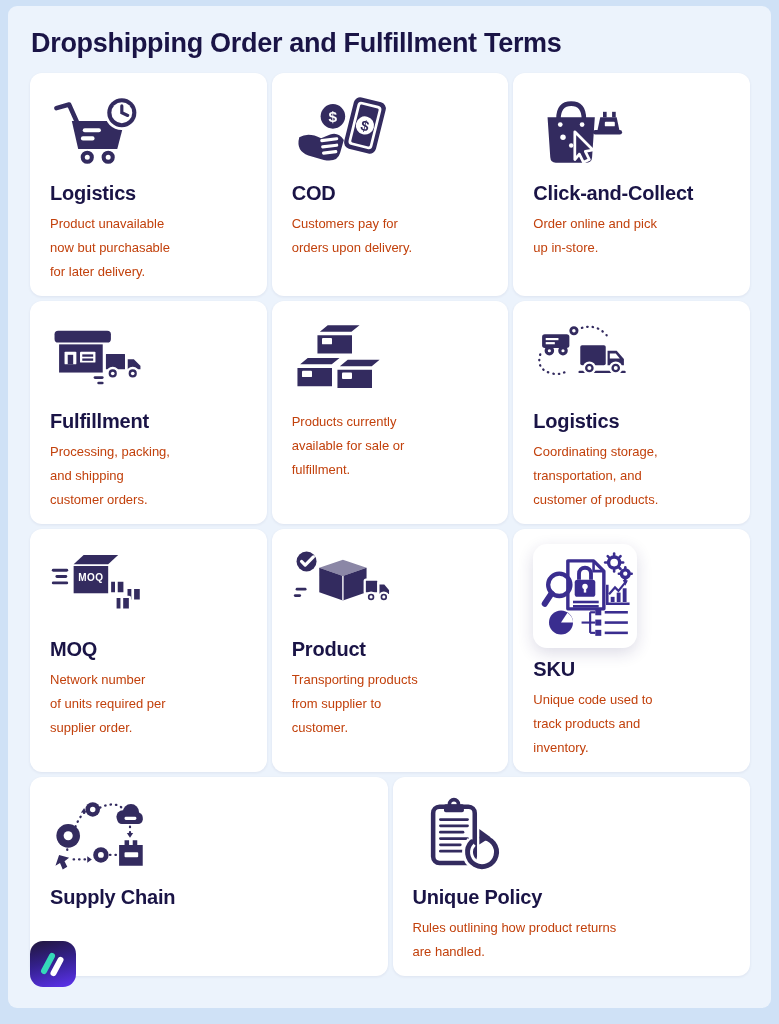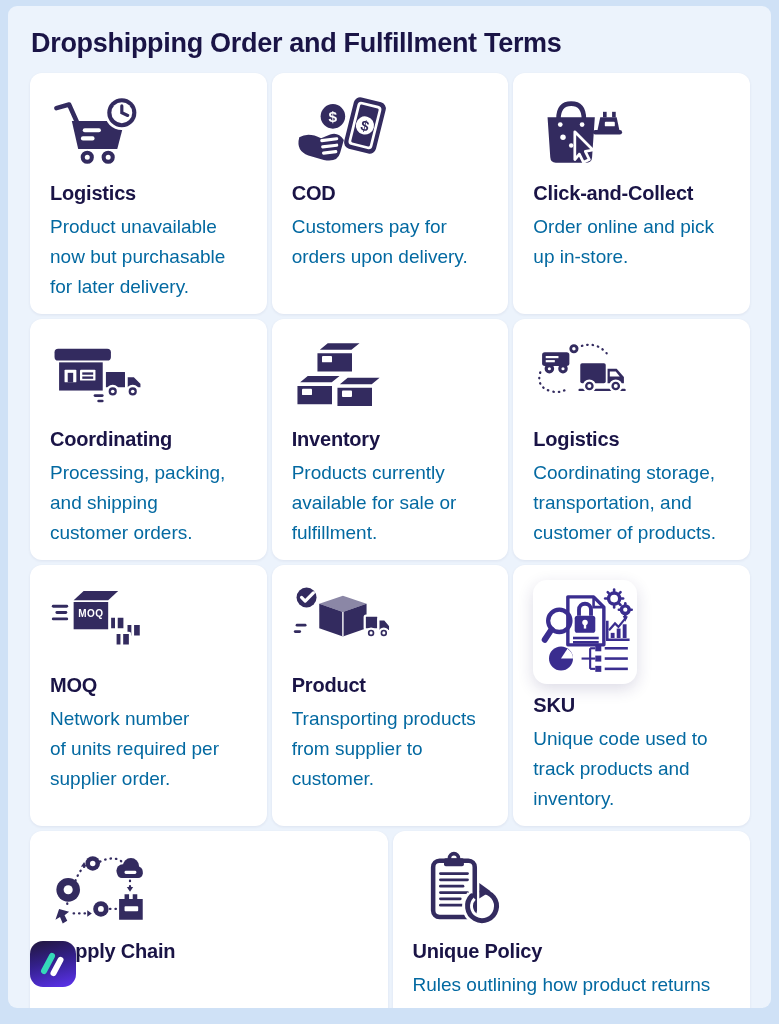--- a/index.html
+++ b/index.html
@@ -7,21 +7,21 @@
   body{position:relative;background:#cfe1f6;font-family:"Liberation Sans",sans-serif;-webkit-font-smoothing:antialiased}
   .canvas{position:absolute;left:8px;top:6px;width:763px;height:1002px;background:#ecf3fc;border-radius:9px;overflow:hidden}
   .page-title{margin:22px 26px 14px 23px;font-size:27px;font-weight:800;color:#1a1446;letter-spacing:-.3px}
   .grid{margin:0 21px 0 22px;display:grid;grid-template-columns:repeat(6,1fr);gap:5px}
   .card{grid-column:span 2;background:#fff;border-radius:12px;box-shadow:0 1px 3px rgba(30,30,90,.07);padding:15px 14px 12px 20px;min-height:205px}
   .card.wide{grid-column:span 3;min-height:193px}
   .icon-wrap{height:76px;display:flex;align-items:flex-start;margin:4px 0 14px 0}
   .icon-wrap.tall{height:104px;margin:0 0 10px 0}
   .sku-tile{width:104px;height:104px;background:#fff;border-radius:14px;box-shadow:0 5px 16px rgba(40,30,100,.16);display:flex;align-items:center;justify-content:center}
   .card h2{font-size:20px;font-weight:800;color:#1a1446;margin-bottom:7px;letter-spacing:-.2px}
-  .card p{font-size:19px;line-height:30px;color:#0369a1;white-space:pre-line}
+  .card p{font-size:13px;line-height:24px;color:#c2410c;white-space:pre-line}
   .logo{position:absolute;left:30px;top:941px;width:46px;height:46px;border-radius:13px;overflow:hidden;
         background:linear-gradient(165deg,#241849 8%,#33208b 45%,#5d33f0 100%)}
   .slash{position:absolute;width:6px;border-radius:3px;transform:rotate(28deg)}
   .slash.teal{background:#35d9b9;height:23px;left:15px;top:11px}
   .slash.white{background:#ffffff;height:21px;left:24px;top:15px}
   
   .i{fill:#332b5f}.is{stroke:#332b5f;fill:none}.w{fill:#fff}.ws{stroke:#fff;fill:none}
   .p{fill:#3a2d8f}.ps{stroke:#3a2d8f;fill:none}
   svg text{font-family:"Liberation Sans",sans-serif;font-weight:bold}
 </style>
@@ -114,42 +114,41 @@
           <rect class="i" x="48" y="60" width="11" height="3" rx="1.5"></rect>
           <rect class="i" x="52" y="66" width="7" height="3" rx="1.5"></rect>
           <rect class="i" stroke="#fff" stroke-width="3" x="60" y="34" width="24" height="20" rx="2"></rect>
           <path class="i" stroke="#fff" stroke-width="3" d="M84 40 h9 l8 8 v6 h-17 z"></path>
           <circle class="i" stroke="#fff" stroke-width="3" cx="69" cy="57" r="6"></circle>
           <circle class="w" cx="69" cy="57" r="2"></circle>
           <circle class="i" stroke="#fff" stroke-width="3" cx="91" cy="57" r="6"></circle>
           <circle class="w" cx="91" cy="57" r="2"></circle>
         </svg>
       </div>
-      <h2>Coordinating</h2>
+      <h2>Fulfillment</h2>
       <p>Processing, packing,
 and shipping
 customer orders.</p>
     </div>
 
     <div class="card">
       <div class="icon-wrap">
         <svg width="100" height="76" viewBox="0 0 110 80">
           <defs>
             <g id="crate">
               <polygon class="i" stroke="#fff" stroke-width="2" points="2,10 13,1 51,1 40,10"></polygon>
               <rect class="i" stroke="#fff" stroke-width="2" x="1" y="12" width="40" height="22" rx="1"></rect>
               <rect class="w" x="7" y="16" width="11" height="7" rx="1"></rect>
             </g>
           </defs>
           <use href="#crate" x="26" y="2"></use>
           <use href="#crate" x="4" y="38"></use>
           <use href="#crate" x="48" y="40"></use>
         </svg>
       </div>
-      <h2>Inventory</h2>
       <p>Products currently
 available for sale or
 fulfillment.</p>
     </div>
 
     <div class="card">
       <div class="icon-wrap">
         <svg width="100" height="76" viewBox="0 0 110 80">
           <g class="is" stroke-width="2.5" stroke-dasharray="0.5 5.5" stroke-linecap="round">
             <path d="M8 36 q-5 17 13 21 q9 2 17 -3"></path>

